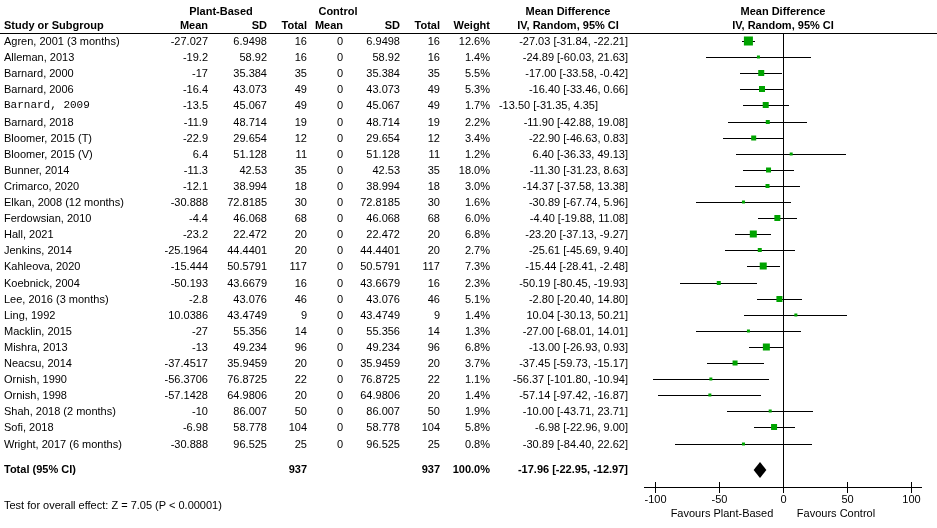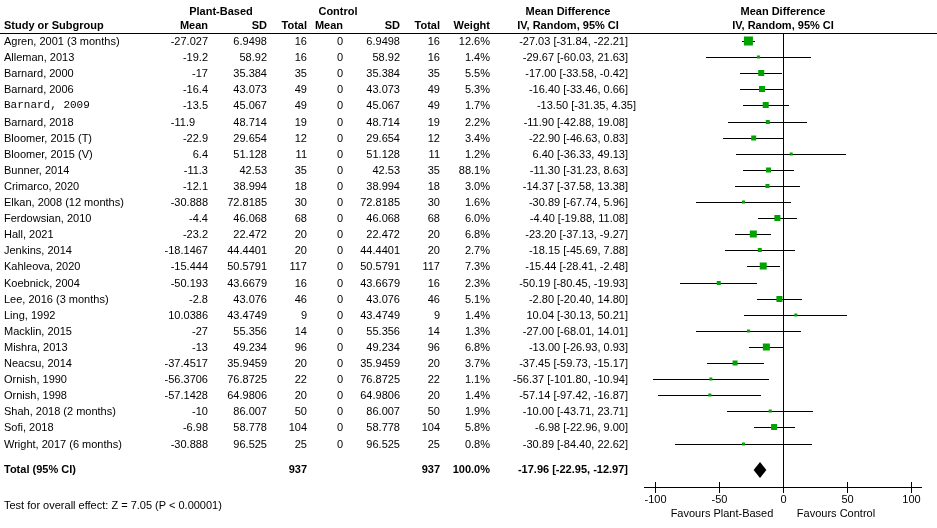--- a/index.html
+++ b/index.html
@@ -50,21 +50,21 @@
       </div>
       <div>
         <div class="cell" style="left: 4px; top: 49.1px; width: 170px;">Alleman, 2013</div>
         <div class="cell right" style="left: 158px; top: 49.1px; width: 50px;">-19.2</div>
         <div class="cell right" style="left: 212px; top: 49.1px; width: 55px;">58.92</div>
         <div class="cell right" style="left: 271px; top: 49.1px; width: 36px;">16</div>
         <div class="cell right" style="left: 309px; top: 49.1px; width: 34px;">0</div>
         <div class="cell right" style="left: 347px; top: 49.1px; width: 53px;">58.92</div>
         <div class="cell right" style="left: 404px; top: 49.1px; width: 36px;">16</div>
         <div class="cell right" style="left: 448px; top: 49.1px; width: 42px;">1.4%</div>
-        <div class="cell right" style="left: 498px; top: 49.1px; width: 130px;">-29.67 [-60.03, 21.63]</div>
+        <div class="cell right" style="left: 498px; top: 49.1px; width: 130px;">-24.89 [-60.03, 21.63]</div>
       </div>
       <div>
         <div class="cell" style="left: 4px; top: 65.2px; width: 170px;">Barnard, 2000</div>
         <div class="cell right" style="left: 158px; top: 65.2px; width: 50px;">-17</div>
         <div class="cell right" style="left: 212px; top: 65.2px; width: 55px;">35.384</div>
         <div class="cell right" style="left: 271px; top: 65.2px; width: 36px;">35</div>
         <div class="cell right" style="left: 309px; top: 65.2px; width: 34px;">0</div>
         <div class="cell right" style="left: 347px; top: 65.2px; width: 53px;">35.384</div>
         <div class="cell right" style="left: 404px; top: 65.2px; width: 36px;">35</div>
         <div class="cell right" style="left: 448px; top: 65.2px; width: 42px;">5.5%</div>
@@ -83,25 +83,25 @@
       </div>
       <div>
         <div class="cell" style="left: 4px; top: 97.4px; width: 170px; font-family: Liberation Mono, monospace;">Barnard, 2009</div>
         <div class="cell right" style="left: 158px; top: 97.4px; width: 50px;">-13.5</div>
         <div class="cell right" style="left: 212px; top: 97.4px; width: 55px;">45.067</div>
         <div class="cell right" style="left: 271px; top: 97.4px; width: 36px;">49</div>
         <div class="cell right" style="left: 309px; top: 97.4px; width: 34px;">0</div>
         <div class="cell right" style="left: 347px; top: 97.4px; width: 53px;">45.067</div>
         <div class="cell right" style="left: 404px; top: 97.4px; width: 36px;">49</div>
         <div class="cell right" style="left: 448px; top: 97.4px; width: 42px;">1.7%</div>
-        <div class="cell right" style="left: 506px; top: 97.4px; width: 130px;">-13.50 [-31.35, 4.35]</div>
+        <div class="cell right" style="left: 468px; top: 97.4px; width: 130px;">-13.50 [-31.35, 4.35]</div>
       </div>
       <div>
         <div class="cell" style="left: 4px; top: 113.5px; width: 170px;">Barnard, 2018</div>
-        <div class="cell right" style="left: 158px; top: 113.5px; width: 50px; text-align: center;">-11.9</div>
+        <div class="cell right" style="left: 158px; top: 113.5px; width: 50px;">-11.9</div>
         <div class="cell right" style="left: 212px; top: 113.5px; width: 55px;">48.714</div>
         <div class="cell right" style="left: 271px; top: 113.5px; width: 36px;">19</div>
         <div class="cell right" style="left: 309px; top: 113.5px; width: 34px;">0</div>
         <div class="cell right" style="left: 347px; top: 113.5px; width: 53px;">48.714</div>
         <div class="cell right" style="left: 404px; top: 113.5px; width: 36px;">19</div>
         <div class="cell right" style="left: 448px; top: 113.5px; width: 42px;">2.2%</div>
         <div class="cell right" style="left: 498px; top: 113.5px; width: 130px;">-11.90 [-42.88, 19.08]</div>
       </div>
       <div>
         <div class="cell" style="left: 4px; top: 129.6px; width: 170px;">Bloomer, 2015 (T)</div>
@@ -126,21 +126,21 @@
         <div class="cell right" style="left: 498px; top: 145.7px; width: 130px;">6.40 [-36.33, 49.13]</div>
       </div>
       <div>
         <div class="cell" style="left: 4px; top: 161.8px; width: 170px;">Bunner, 2014</div>
         <div class="cell right" style="left: 158px; top: 161.8px; width: 50px;">-11.3</div>
         <div class="cell right" style="left: 212px; top: 161.8px; width: 55px;">42.53</div>
         <div class="cell right" style="left: 271px; top: 161.8px; width: 36px;">35</div>
         <div class="cell right" style="left: 309px; top: 161.8px; width: 34px;">0</div>
         <div class="cell right" style="left: 347px; top: 161.8px; width: 53px;">42.53</div>
         <div class="cell right" style="left: 404px; top: 161.8px; width: 36px;">35</div>
-        <div class="cell right" style="left: 448px; top: 161.8px; width: 42px;">88.1%</div>
+        <div class="cell right" style="left: 448px; top: 161.8px; width: 42px;">18.0%</div>
         <div class="cell right" style="left: 498px; top: 161.8px; width: 130px;">-11.30 [-31.23, 8.63]</div>
       </div>
       <div>
         <div class="cell" style="left: 4px; top: 177.9px; width: 170px;">Crimarco, 2020</div>
         <div class="cell right" style="left: 158px; top: 177.9px; width: 50px;">-12.1</div>
         <div class="cell right" style="left: 212px; top: 177.9px; width: 55px;">38.994</div>
         <div class="cell right" style="left: 271px; top: 177.9px; width: 36px;">18</div>
         <div class="cell right" style="left: 309px; top: 177.9px; width: 34px;">0</div>
         <div class="cell right" style="left: 347px; top: 177.9px; width: 53px;">38.994</div>
         <div class="cell right" style="left: 404px; top: 177.9px; width: 36px;">18</div>
@@ -175,28 +175,28 @@
         <div class="cell right" style="left: 212px; top: 226.2px; width: 55px;">22.472</div>
         <div class="cell right" style="left: 271px; top: 226.2px; width: 36px;">20</div>
         <div class="cell right" style="left: 309px; top: 226.2px; width: 34px;">0</div>
         <div class="cell right" style="left: 347px; top: 226.2px; width: 53px;">22.472</div>
         <div class="cell right" style="left: 404px; top: 226.2px; width: 36px;">20</div>
         <div class="cell right" style="left: 448px; top: 226.2px; width: 42px;">6.8%</div>
         <div class="cell right" style="left: 498px; top: 226.2px; width: 130px;">-23.20 [-37.13, -9.27]</div>
       </div>
       <div>
         <div class="cell" style="left: 4px; top: 242.3px; width: 170px;">Jenkins, 2014</div>
-        <div class="cell right" style="left: 158px; top: 242.3px; width: 50px;">-18.1467</div>
+        <div class="cell right" style="left: 158px; top: 242.3px; width: 50px;">-25.1964</div>
         <div class="cell right" style="left: 212px; top: 242.3px; width: 55px;">44.4401</div>
         <div class="cell right" style="left: 271px; top: 242.3px; width: 36px;">20</div>
         <div class="cell right" style="left: 309px; top: 242.3px; width: 34px;">0</div>
         <div class="cell right" style="left: 347px; top: 242.3px; width: 53px;">44.4401</div>
         <div class="cell right" style="left: 404px; top: 242.3px; width: 36px;">20</div>
         <div class="cell right" style="left: 448px; top: 242.3px; width: 42px;">2.7%</div>
-        <div class="cell right" style="left: 498px; top: 242.3px; width: 130px;">-18.15 [-45.69, 7.88]</div>
+        <div class="cell right" style="left: 498px; top: 242.3px; width: 130px;">-25.61 [-45.69, 9.40]</div>
       </div>
       <div>
         <div class="cell" style="left: 4px; top: 258.4px; width: 170px;">Kahleova, 2020</div>
         <div class="cell right" style="left: 158px; top: 258.4px; width: 50px;">-15.444</div>
         <div class="cell right" style="left: 212px; top: 258.4px; width: 55px;">50.5791</div>
         <div class="cell right" style="left: 271px; top: 258.4px; width: 36px;">117</div>
         <div class="cell right" style="left: 309px; top: 258.4px; width: 34px;">0</div>
         <div class="cell right" style="left: 347px; top: 258.4px; width: 53px;">50.5791</div>
         <div class="cell right" style="left: 404px; top: 258.4px; width: 36px;">117</div>
         <div class="cell right" style="left: 448px; top: 258.4px; width: 42px;">7.3%</div>

